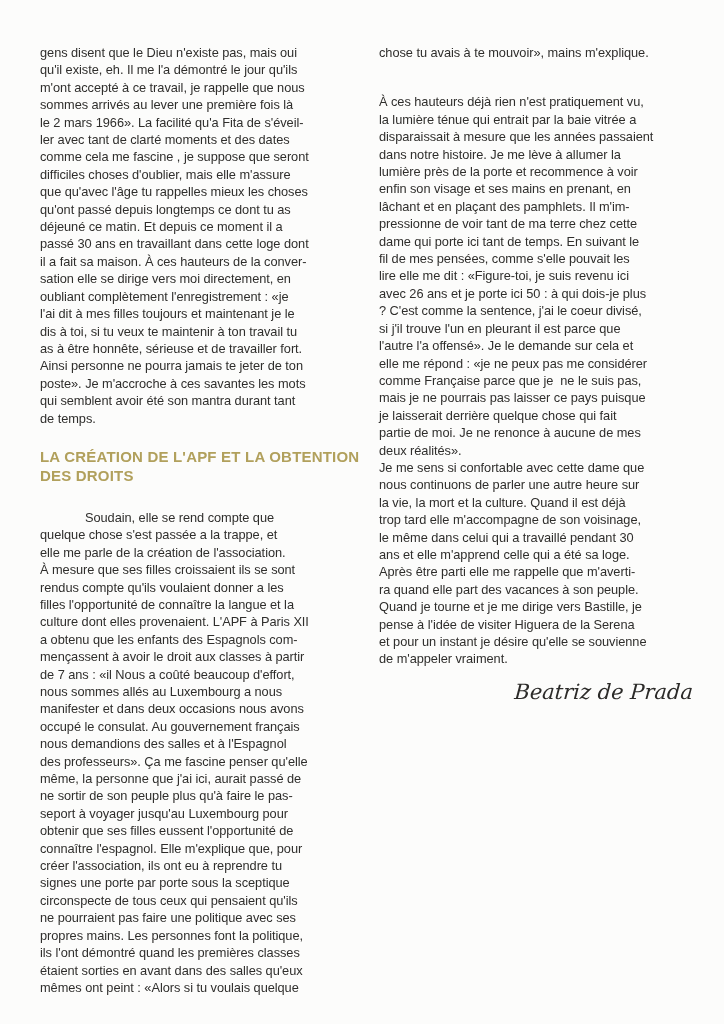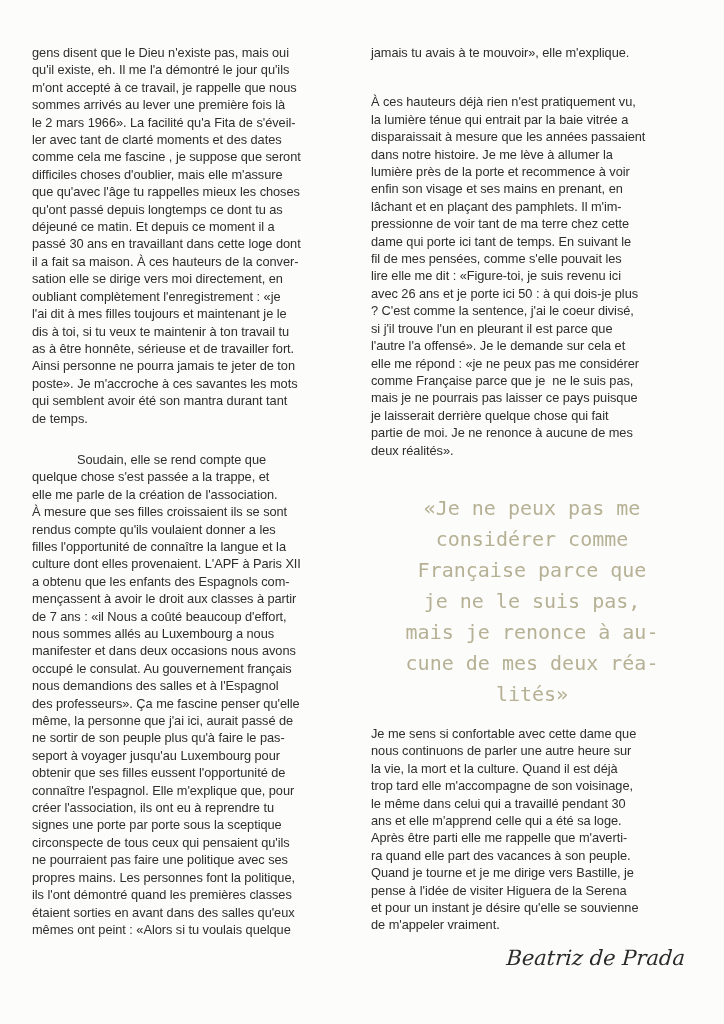--- a/index.html
+++ b/index.html
@@ -6,21 +6,21 @@
     margin: 0;
     padding: 0;
   }
   .page {
     position: relative;
     width: 724px;
     height: 1024px;
     background: var(--page_bg, #fcfcfb);
     overflow: hidden;
     box-sizing: border-box;
-    padding: 44px 24px 0 32px;
+    padding: 44px 24px 0 40px;
     display: flex;
     gap: 17px;
     font-family: "Liberation Sans", sans-serif;
   }
   .col {
     flex: 0 0 322px;
     max-width: 322px;
   }
   .body-text {
     margin: 0;
@@ -86,20 +86,22 @@
 il a fait sa maison. À ces hauteurs de la conver-
 sation elle se dirige vers moi directement, en
 oubliant complètement l'enregistrement : «je
 l'ai dit à mes filles toujours et maintenant je le
 dis à toi, si tu veux te maintenir à ton travail tu
 as à être honnête, sérieuse et de travailler fort.
 Ainsi personne ne pourra jamais te jeter de ton
 poste». Je m'accroche à ces savantes les mots
 qui semblent avoir été son mantra durant tant
 de temps.</p>
+    <h2 class="section-heading">LA CRÉATION DE L'APF ET LA OBTENTION
+DES DROITS</h2>
     <p class="body-text indent-first">Soudain, elle se rend compte que
 quelque chose s'est passée a la trappe, et
 elle me parle de la création de l'association.
 À mesure que ses filles croissaient ils se sont
 rendus compte qu'ils voulaient donner a les
 filles l'opportunité de connaître la langue et la
 culture dont elles provenaient. L'APF à Paris XII
 a obtenu que les enfants des Espagnols com-
 mençassent à avoir le droit aux classes à partir
 de 7 ans : «il Nous a coûté beaucoup d'effort,
@@ -117,21 +119,21 @@
 signes une porte par porte sous la sceptique
 circonspecte de tous ceux qui pensaient qu'ils
 ne pourraient pas faire une politique avec ses
 propres mains. Les personnes font la politique,
 ils l'ont démontré quand les premières classes
 étaient sorties en avant dans des salles qu'eux
 mêmes ont peint : «Alors si tu voulais quelque</p>
   </div>
 
   <div class="col">
-    <p class="body-text">jamais tu avais à te mouvoir», elle m'explique.</p>
+    <p class="body-text">chose tu avais à te mouvoir», mains m'explique.</p>
     <p class="body-text para-gap">À ces hauteurs déjà rien n'est pratiquement vu,
 la lumière ténue qui entrait par la baie vitrée a
 disparaissait à mesure que les années passaient
 dans notre histoire. Je me lève à allumer la
 lumière près de la porte et recommence à voir
 enfin son visage et ses mains en prenant, en
 lâchant et en plaçant des pamphlets. Il m'im-
 pressionne de voir tant de ma terre chez cette
 dame qui porte ici tant de temps. En suivant le
 fil de mes pensées, comme s'elle pouvait les
@@ -139,27 +141,20 @@
 avec 26 ans et je porte ici 50 : à qui dois-je plus
 ? C'est comme la sentence, j'ai le coeur divisé,
 si j'il trouve l'un en pleurant il est parce que
 l'autre l'a offensé». Je le demande sur cela et
 elle me répond : «je ne peux pas me considérer
 comme Française parce que je  ne le suis pas,
 mais je ne pourrais pas laisser ce pays puisque
 je laisserait derrière quelque chose qui fait
 partie de moi. Je ne renonce à aucune de mes
 deux réalités».</p>
-    <div class="pull-quote">«Je ne peux pas me
-considérer comme
-Française parce que
-je ne le suis pas,
-mais je renonce à au-
-cune de mes deux réa-
-lités»</div>
     <p class="body-text">Je me sens si confortable avec cette dame que
 nous continuons de parler une autre heure sur
 la vie, la mort et la culture. Quand il est déjà
 trop tard elle m'accompagne de son voisinage,
 le même dans celui qui a travaillé pendant 30
 ans et elle m'apprend celle qui a été sa loge.
 Après être parti elle me rappelle que m'averti-
 ra quand elle part des vacances à son peuple.
 Quand je tourne et je me dirige vers Bastille, je
 pense à l'idée de visiter Higuera de la Serena

